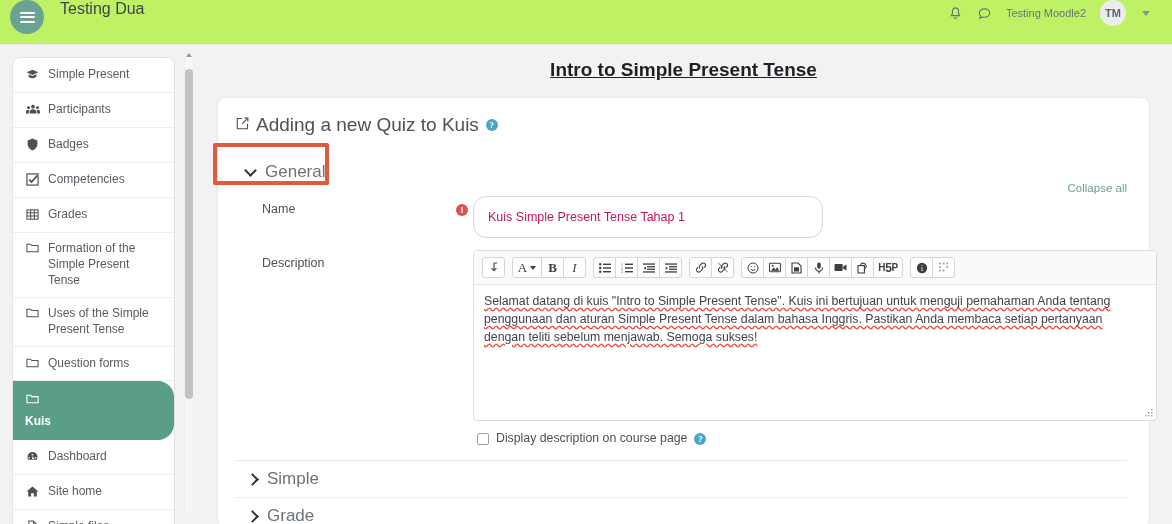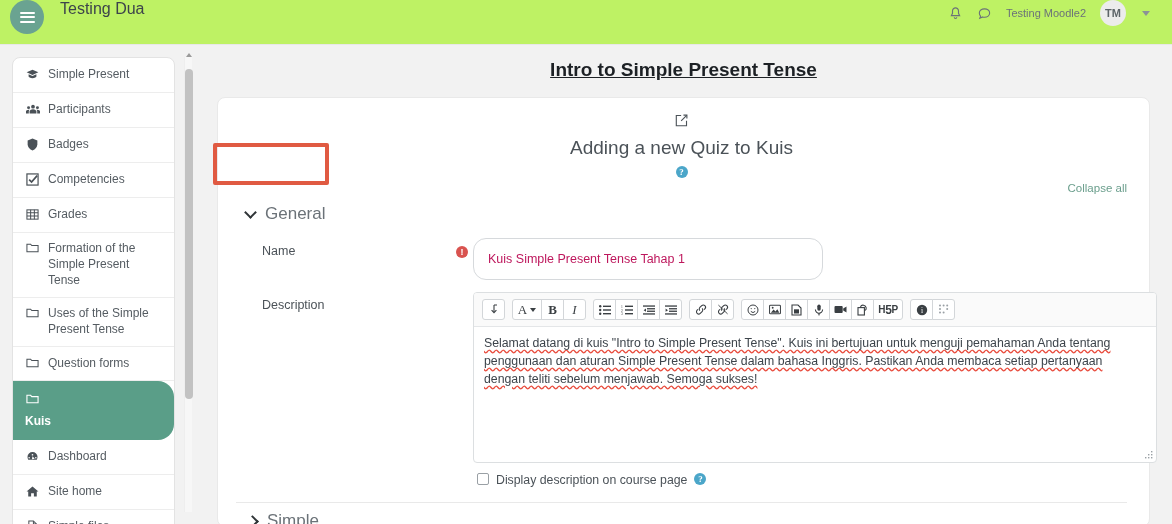--- a/index.html
+++ b/index.html
@@ -114,21 +114,21 @@
   .card {
     background:#ffffff; border:1px solid #e9e9e9;
     border-radius:8px;
     margin:0 12px;
     height:430px;
     padding:16px 22px 0 18px;
     position:relative;
   }
   .form-heading {
     font-size:19px; color:#4b5258; font-weight:400;
-    display:flex; align-items:center; gap:7px;flex-direction:column;
+    display:flex; align-items:center; gap:7px;
   }
   .form-heading .pencil-sq { color:#4b5258; font-size:14px; }
   .help-dot {
     width:12px; height:12px; border-radius:50%;
     background:#4ba6c9; color:#fff; font-size:9px; font-weight:bold;
     display:inline-flex; align-items:center; justify-content:center;
     font-family:"Liberation Serif", serif;
   }
   .collapse-all {
     position:absolute; right:22px; top:84px;
@@ -202,21 +202,21 @@
   }
   .sp { text-decoration:underline; text-decoration-style:wavy;
         text-decoration-color:#e8493a; text-underline-offset:2px; }
   .resize-grip {
     position:absolute; right:3px; bottom:3px;
     width:11px; height:11px; color:#9aa0a5;
   }
   .editor-shell { position:relative; }
 
   .checkbox-row {
-    display:flex; align-items:flex-start; gap:7px;
+    display:flex; align-items:flex-end; gap:7px;
     margin:10px 0 15px 0; padding-left:241px;
     font-size:12.3px; color:#4b5258;
   }
   .cbx {
     width:12px; height:12px; border:1px solid #9aa0a5;
     border-radius:2px; background:#fff; flex:0 0 12px;
   }
 
   .divider { height:1px; background:#e9e9e9; margin:14px 0 0 0; }
   .sec-collapsed { border-top:1px solid #ececec; }

